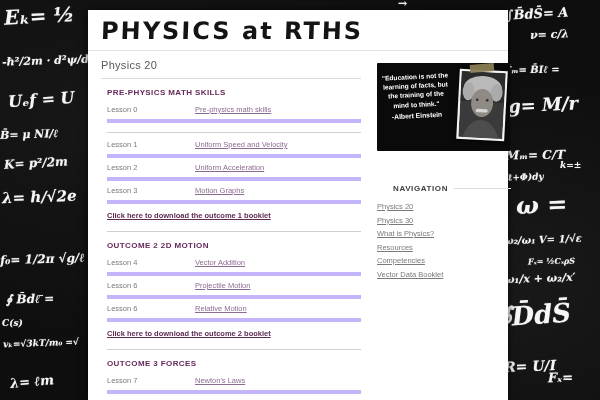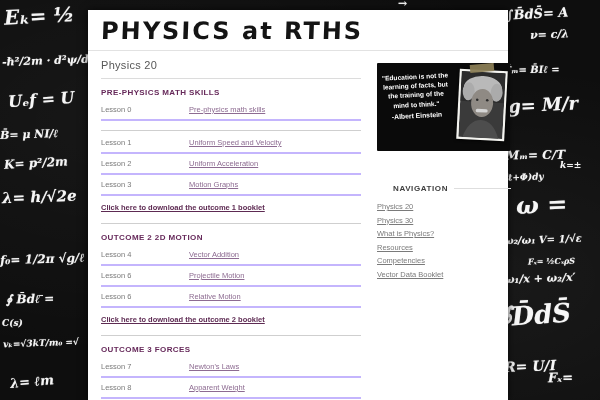--- a/index.html
+++ b/index.html
@@ -44,29 +44,29 @@
   }
   .content{
     display:flex;gap:16px;
     padding:5px 14px 0 13px;
   }
   .main{width:260px;min-width:260px;}
   .page-title{
     color:#575757;font-size:11px;letter-spacing:.3px;
     padding:3px 0 7px;border-bottom:1px solid #dcdcdc;
   }
-  .section{padding-top:2px;}
+  .section{padding-top:2px;margin-left:6px;}
   .section + .section{border-top:1px solid #cfcfcf;margin-top:9px;}
   .section-heading{
     color:#66295a;font-size:8px;font-weight:bold;letter-spacing:.4px;
     padding:7px 0 3px;
   }
   .lesson-row{
     display:flex;align-items:baseline;
-    border-bottom:2px solid #c4b5fd;
+    border-bottom:4px solid #c4b5fd;
     padding:5px 0 5px;font-size:7.5px;
   }
   .lesson-label{width:88px;min-width:88px;color:#7a7a7a;}
   .lesson-link{color:#8d6b91;text-decoration:underline;cursor:pointer;}
   .download-link{
     display:inline-block;margin:7px 0 1px;
     font-size:7.5px;font-weight:bold;color:#5d2a52;
     text-decoration:underline;cursor:pointer;
   }
   

